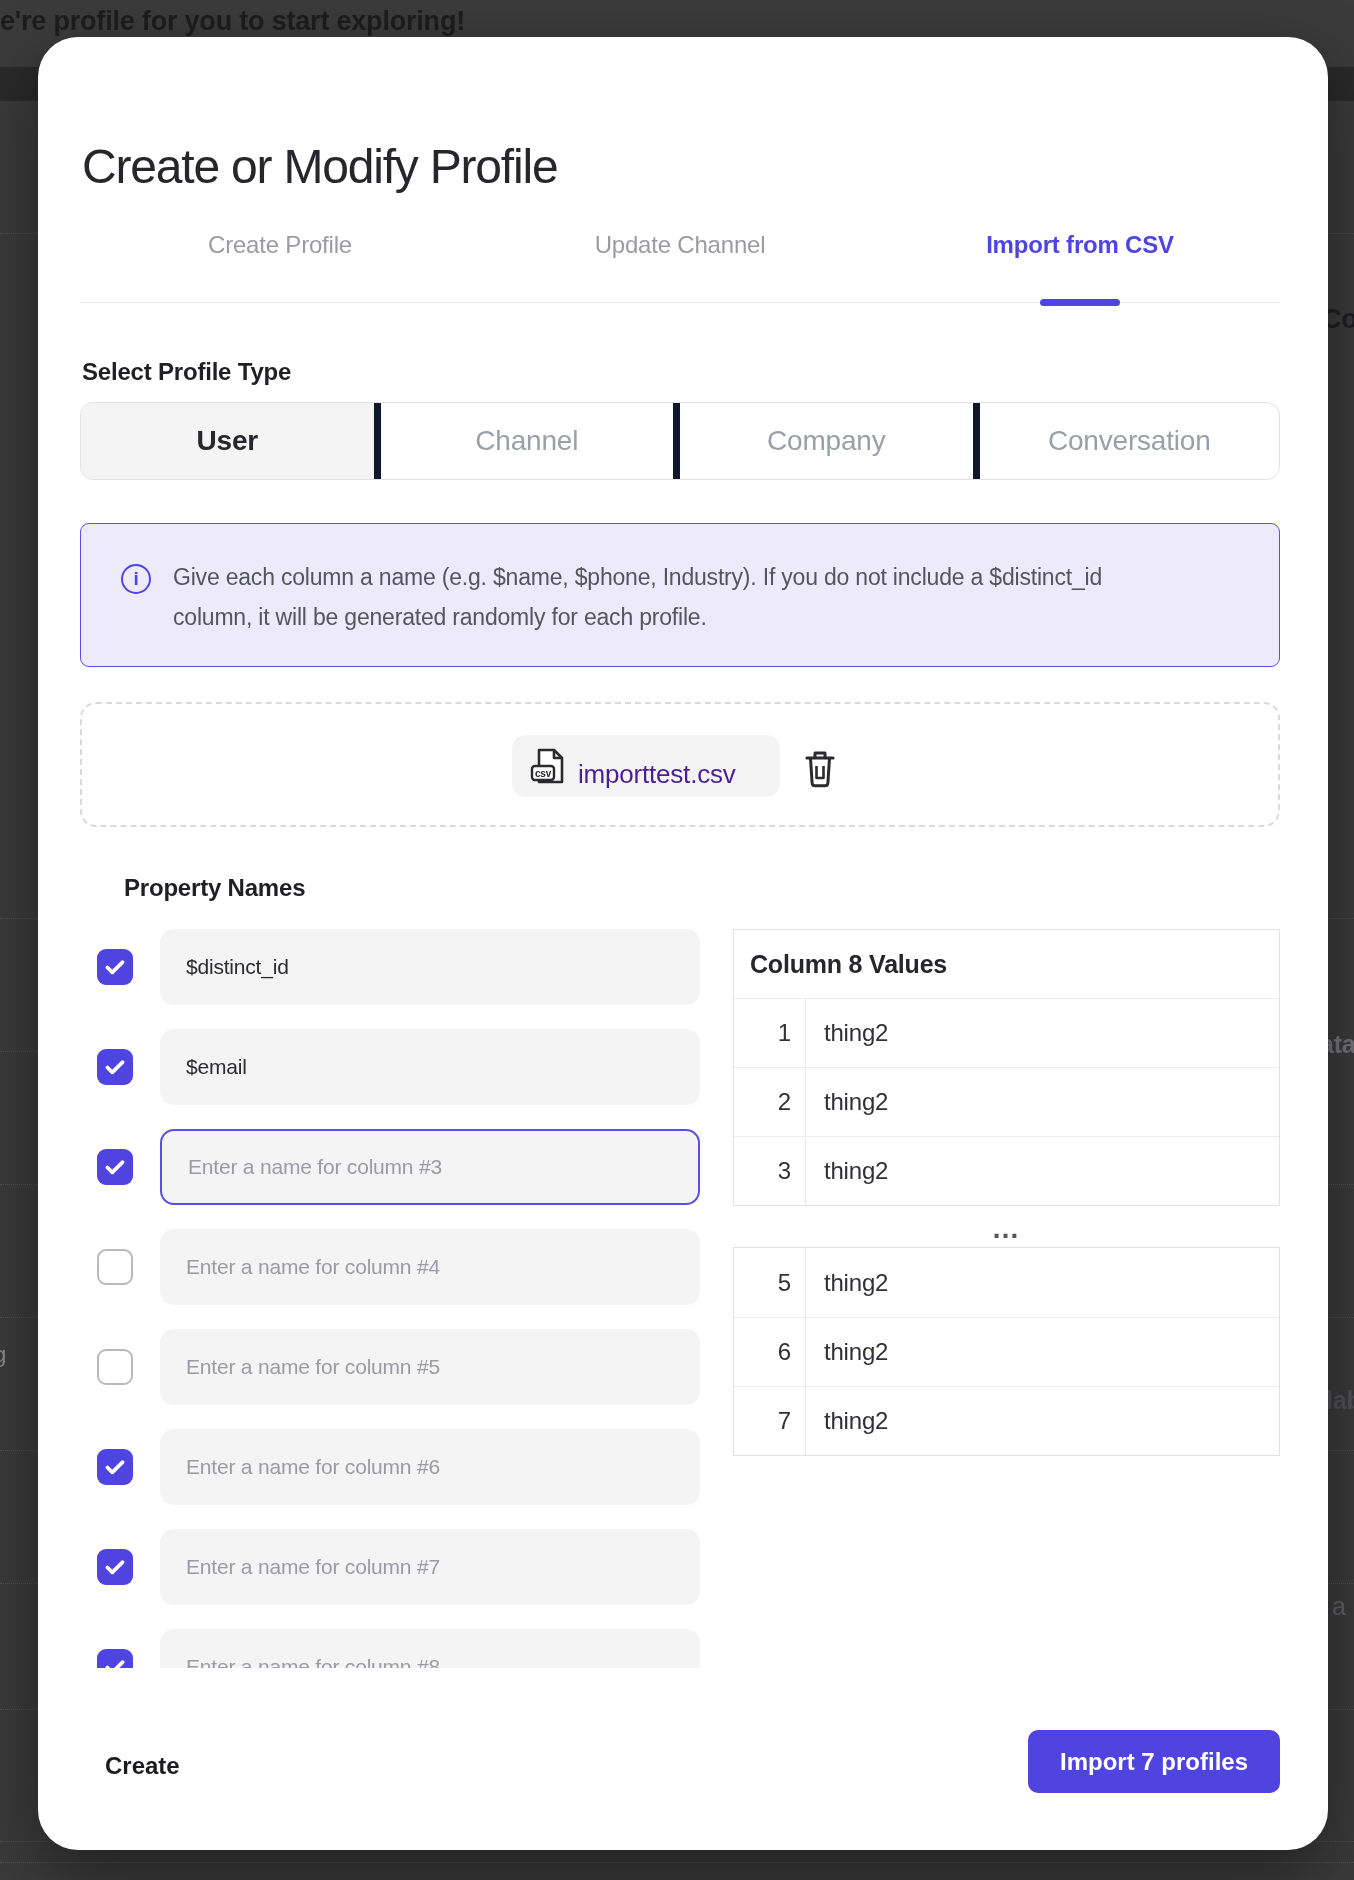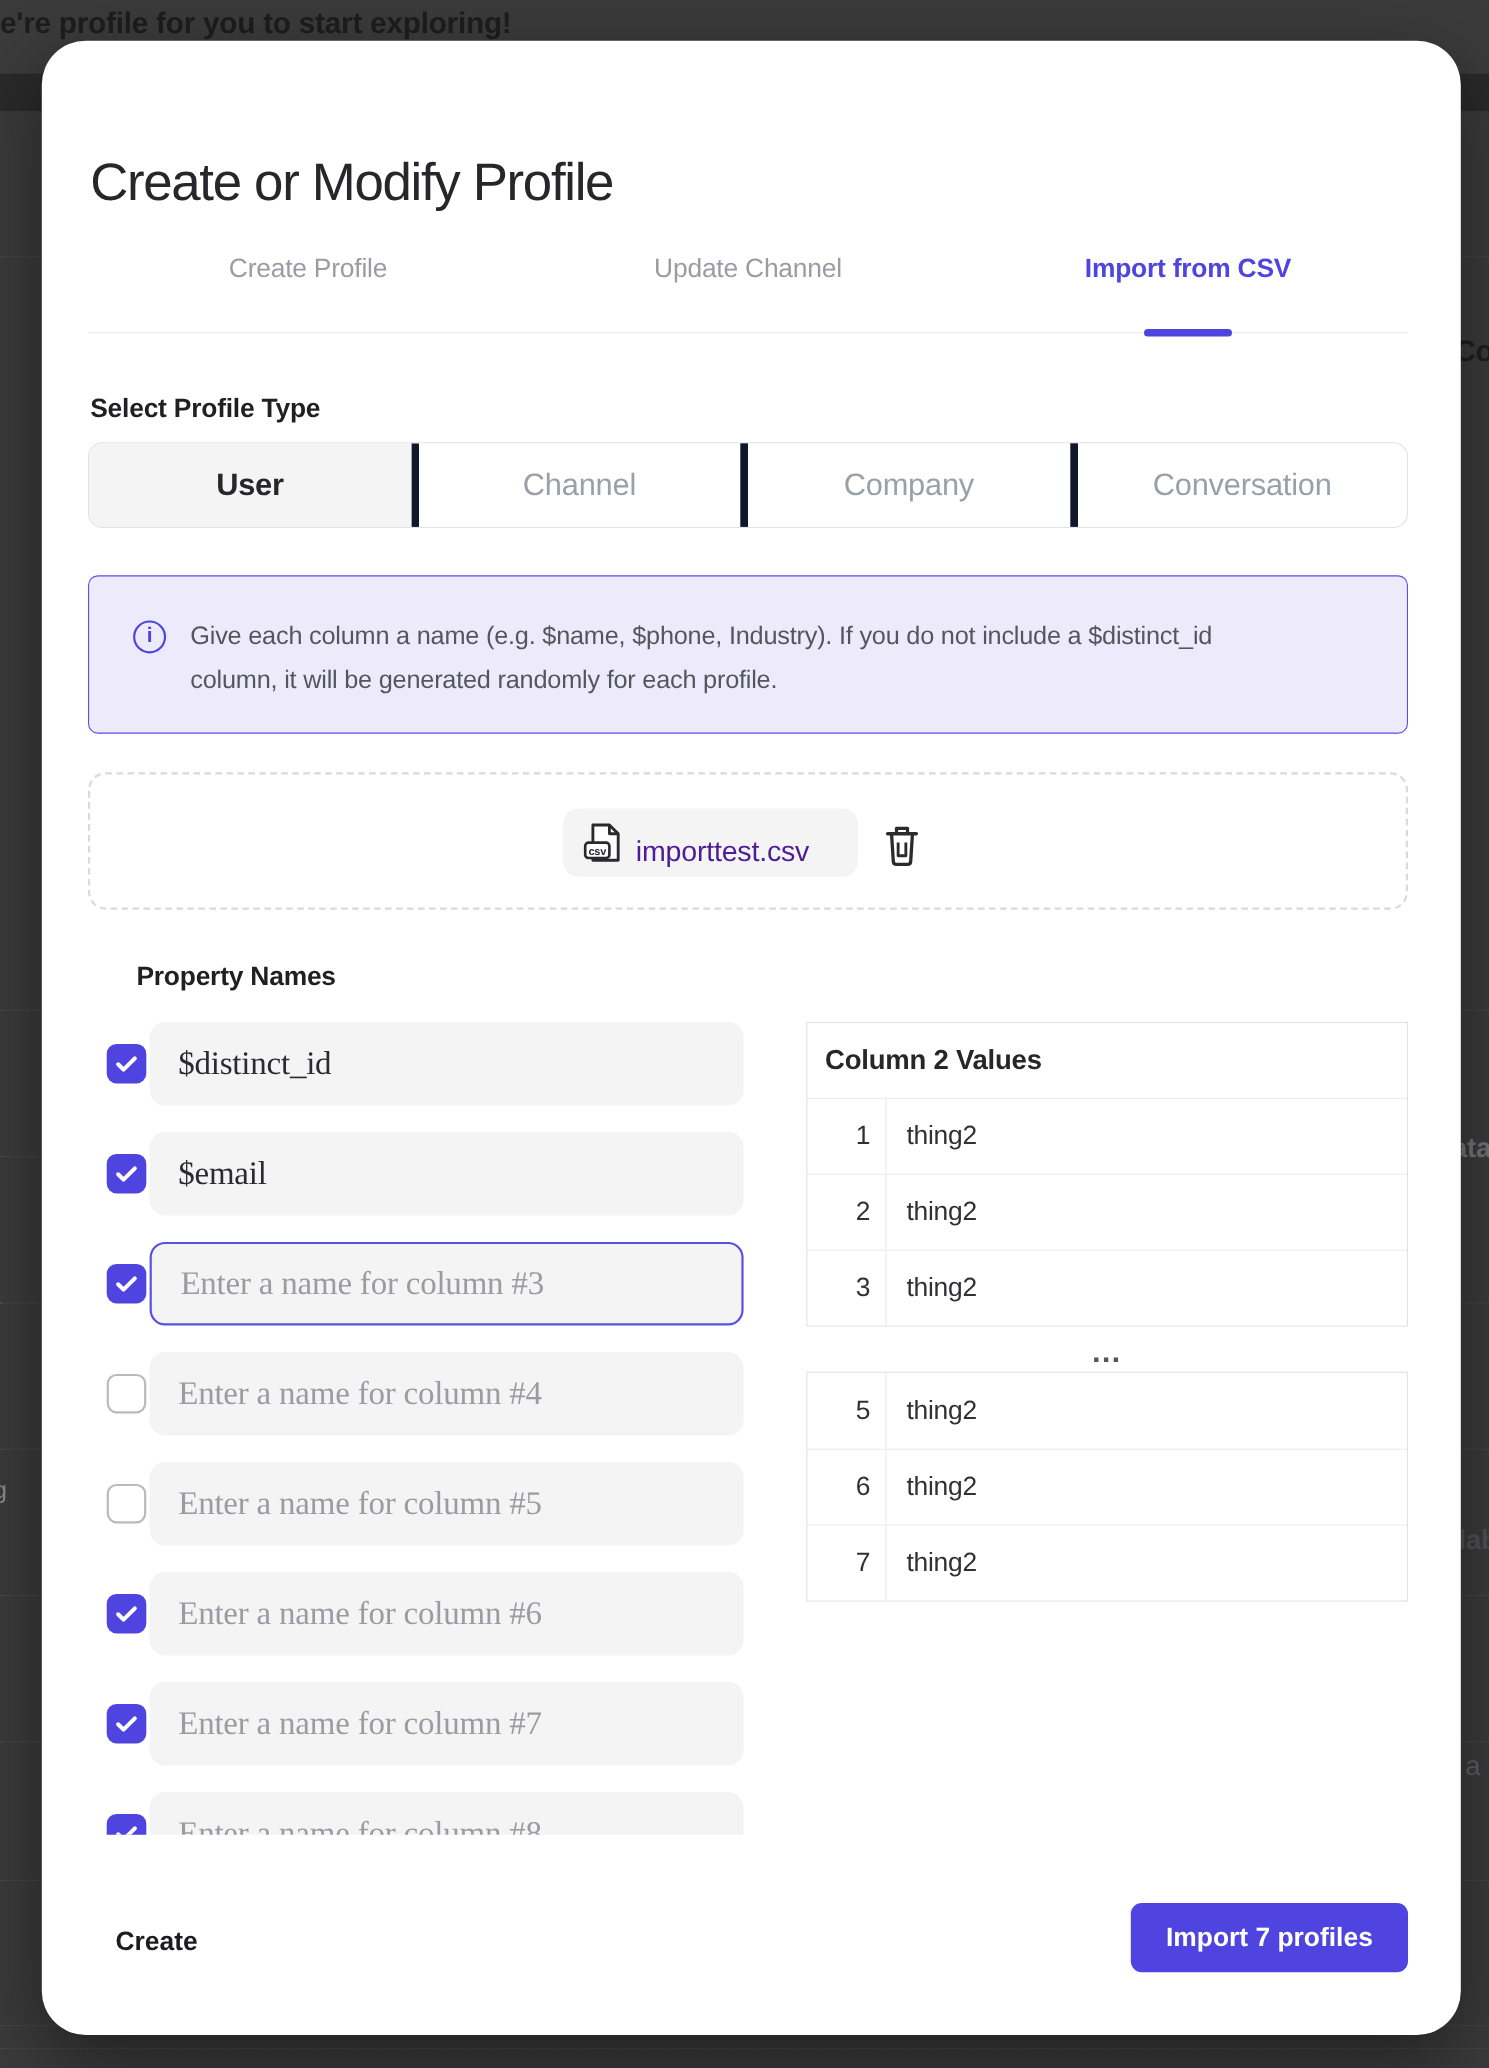--- a/index.html
+++ b/index.html
@@ -85,23 +85,23 @@
     position:absolute; left:42px; top:868px; width:1200px; height:763px; overflow:hidden;
   }
   .prop-row { position:absolute; left:0; width:660px; height:76px; }
   .checkbox {
     position:absolute; left:17px; top:20px; width:36px; height:36px; border-radius:9px; cursor:pointer;
   }
   .checkbox.on { background:#4f44e0; }
   .checkbox.off { background:#fff; border:2px solid #b9b9c0; }
   .checkbox svg { position:absolute; left:5px; top:5px; }
   .prop-input {
-    position:absolute; left:56px; top:0; width:540px; height:76px;
+    position:absolute; left:80px; top:0; width:540px; height:76px;
     background:#f4f4f5; border:none; border-radius:14px; outline:none;
-    font-family:Liberation Serif, serif; font-size:30px; color:#2b2b30;
+    font-family:Liberation Sans, sans-serif; font-size:21px; color:#2b2b30;
     padding:0 26px; letter-spacing:-0.2px;
   }
   .prop-input::placeholder { color:#9b9ba3; opacity:1; }
   .prop-input.focused { border:2px solid #5a50e2; }
   .vtable {
     position:absolute; left:653px; width:547px;
     background:#fff; border:1px solid #e2e2e6;
   }
   .vt-header {
     height:68px; display:flex; align-items:center; padding-left:16px;
@@ -258,21 +258,21 @@
     <div class="prop-row" style="top:724px">
       <div class="checkbox on">
           <svg width="26" height="26" viewBox="0 0 24 24">
             <path d="M5 12.5l4.5 4.5L19 7.5" stroke="#fff" stroke-width="3.4" fill="none" stroke-linecap="round" stroke-linejoin="round"></path>
           </svg>
         </div>
       <input class="prop-input" placeholder="Enter a name for column #8" style="">
     </div>
 
     <div class="vtable" style="top:24px">
-      <div class="vt-header">Column 2 Values</div>
+      <div class="vt-header">Column 8 Values</div>
       <div class="vt-row">
         <div class="vt-num">1</div>
         <div class="vt-val">thing2</div>
       </div>
       <div class="vt-row">
         <div class="vt-num">2</div>
         <div class="vt-val">thing2</div>
       </div>
       <div class="vt-row">
         <div class="vt-num">3</div>

